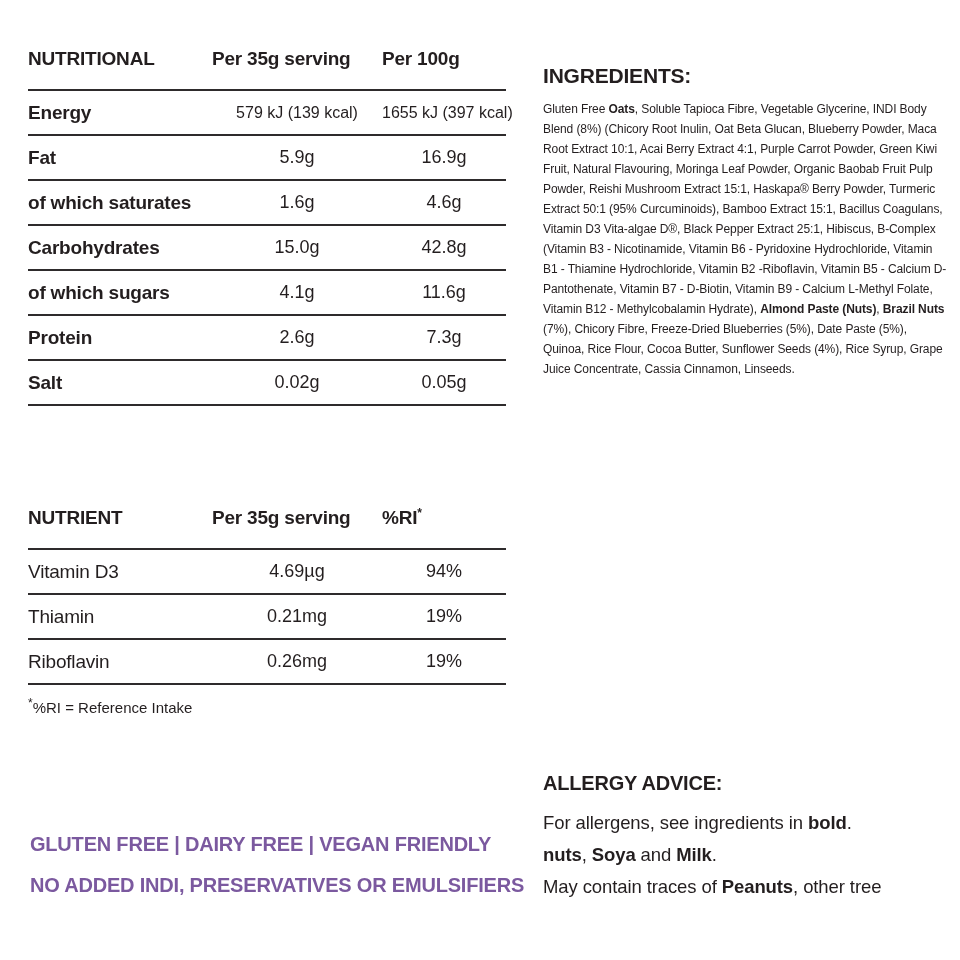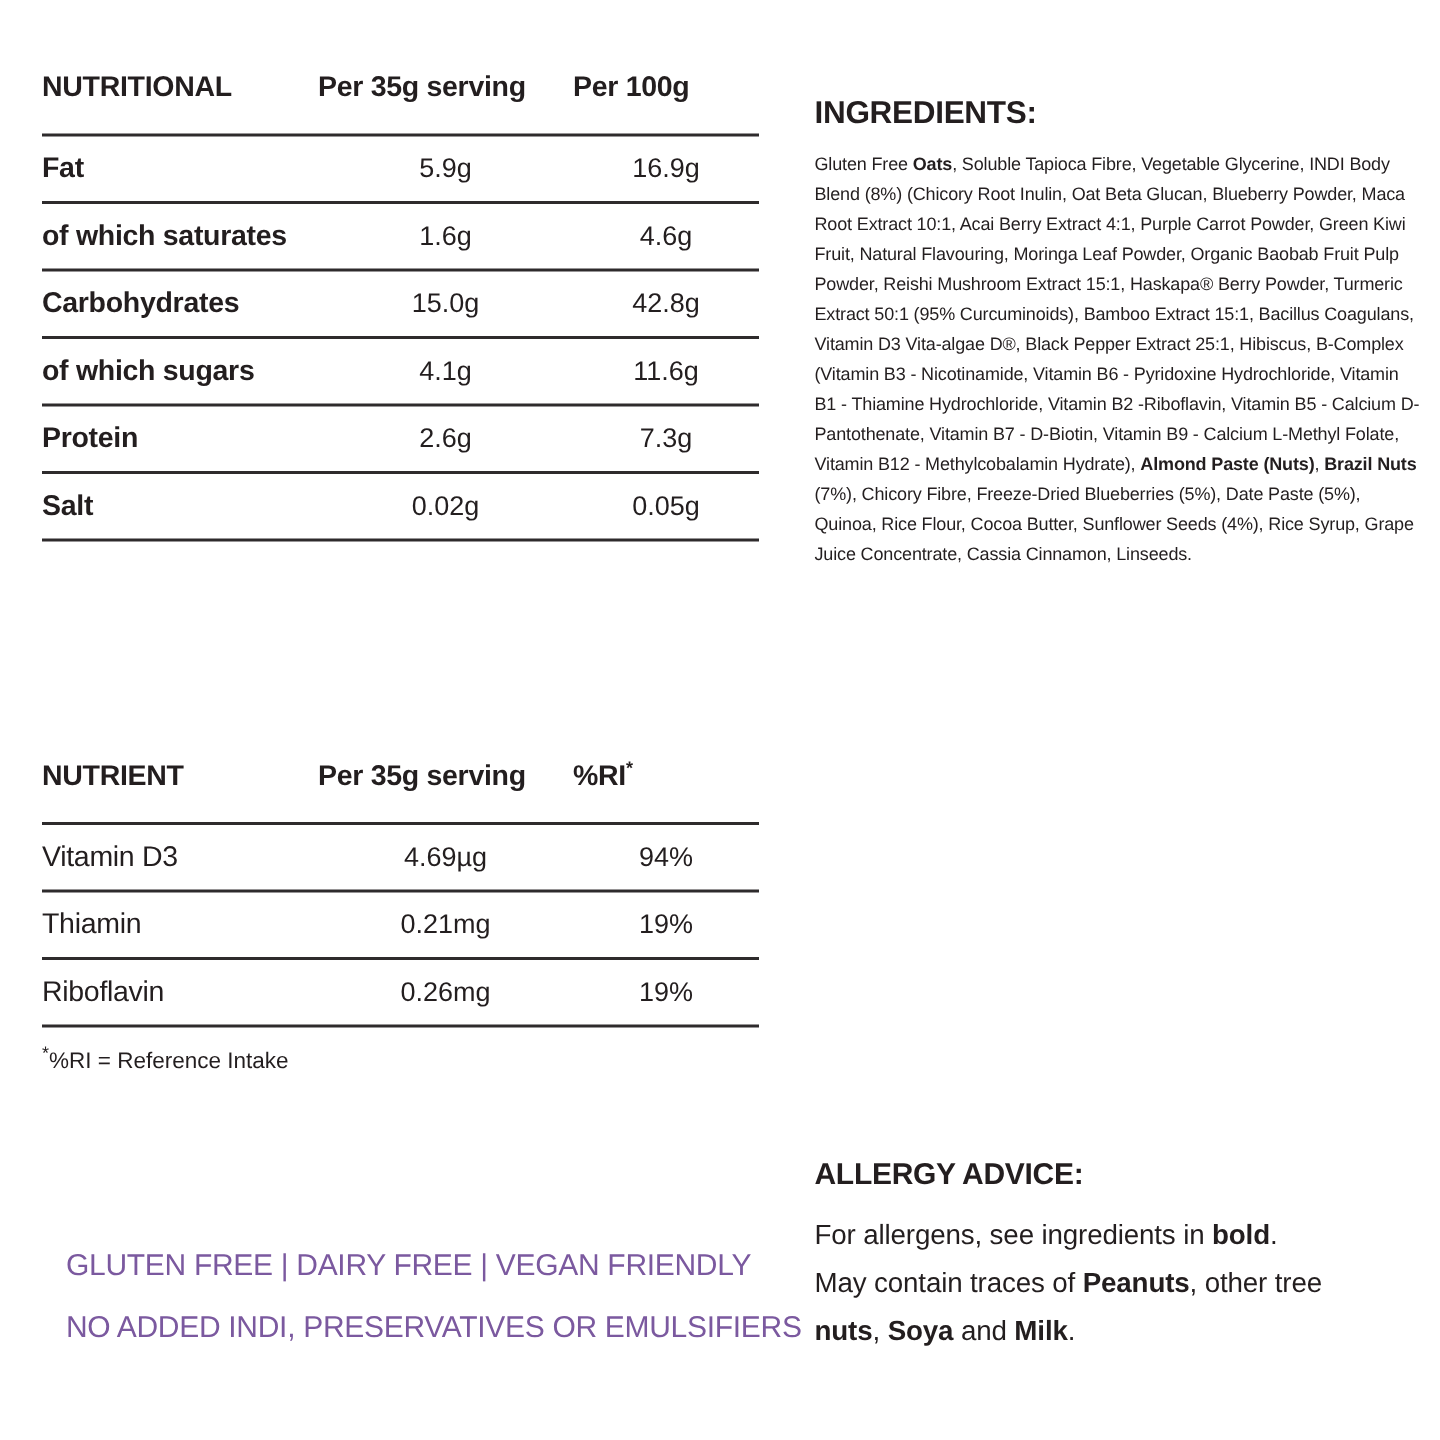--- a/index.html
+++ b/index.html
@@ -27,22 +27,22 @@
            height:61px;border-bottom:2px solid var(--rule);padding-bottom:19px;}
   .nheader .title{font-weight:700;font-size:19px;line-height:22px;letter-spacing:-0.2px;}
   .nheader .colh{font-weight:700;font-size:19px;text-align:left;white-space:nowrap;letter-spacing:-0.2px;}
 
   #nutrient-table .nheader{height:46px;}
   sup.star{font-size:12px;vertical-align:super;line-height:0;}
 
   .footnote{margin-top:14px;font-size:15px;color:var(--text);}
 
   
-  #claims{position:absolute;left:44px;top:824px;width:520px;
-          color:var(--purple);font-weight:400;font-size:20px;line-height:41px;
+  #claims{position:absolute;left:30px;top:824px;width:520px;
+          color:var(--purple);font-weight:700;font-size:20px;line-height:41px;
           letter-spacing:-0.2px;white-space:nowrap;}
 
   
   #ingredients{position:absolute;left:543px;top:28px;width:404px;margin-top:36px;}
   #ingredients .heading{font-size:21px;font-weight:700;letter-spacing:-0.2px;}
   #ingredients .body{margin-top:11px;font-size:12px;line-height:20px;letter-spacing:-0.1px;}
 
   #allergy{position:absolute;left:543px;top:772px;width:410px;}
   #allergy .heading{font-size:20px;font-weight:700;letter-spacing:-0.2px;}
   #allergy .lines{margin-top:12px;font-size:18.5px;line-height:32px;letter-spacing:-0.1px;}
@@ -52,20 +52,25 @@
 
 <div class="ntable" id="nutrition-table">
   <div class="nheader">
     <div class="title">
       <div>NUTRITIONAL</div>
     </div>
     <div class="colh">Per 35g serving</div>
     <div class="colh">Per 100g</div>
   </div>
 
+  <div class="nrow">
+    <div class="lbl">Energy</div>
+    <div class="val val-sm">579 kJ (139 kcal)</div>
+    <div class="val val-sm">1655 kJ (397 kcal)</div>
+  </div>
   <div class="nrow">
     <div class="lbl">Fat</div>
     <div class="val">5.9g</div>
     <div class="val">16.9g</div>
   </div>
   <div class="nrow">
     <div class="lbl">of which saturates</div>
     <div class="val">1.6g</div>
     <div class="val">4.6g</div>
   </div>
@@ -124,16 +129,16 @@
 
 <div id="ingredients">
   <div class="heading"><span style="font-weight: 700;">INGREDIENTS</span><span>:</span></div>
   <div class="body"><span>Gluten Free </span><span style="font-weight: 700;">Oats</span><span>, Soluble Tapioca Fibre, Vegetable Glycerine, INDI Body Blend (8%) (Chicory Root Inulin, Oat Beta Glucan, Blueberry Powder, Maca Root Extract 10:1, Acai Berry Extract 4:1, Purple Carrot Powder, Green Kiwi Fruit, Natural Flavouring, Moringa Leaf Powder, Organic Baobab Fruit Pulp Powder, Reishi Mushroom Extract 15:1, Haskapa® Berry Powder, Turmeric Extract 50:1 (95% Curcuminoids), Bamboo Extract 15:1, Bacillus Coagulans, Vitamin D3 Vita-algae D®, Black Pepper Extract 25:1, Hibiscus, B-Complex (Vitamin B3 - Nicotinamide, Vitamin B6 - Pyridoxine Hydrochloride, Vitamin B1 - Thiamine Hydrochloride, Vitamin B2 -Riboflavin, Vitamin B5 - Calcium D-Pantothenate, Vitamin B7 - D-Biotin, Vitamin B9 - Calcium L-Methyl Folate, Vitamin B12 - Methylcobalamin Hydrate), </span><span style="font-weight: 700;">Almond Paste (Nuts)</span><span>, </span><span style="font-weight: 700;">Brazil Nuts</span><span> (7%), Chicory Fibre, Freeze-Dried Blueberries (5%), Date Paste (5%), Quinoa, Rice Flour, Cocoa Butter, Sunflower Seeds (4%), Rice Syrup, Grape Juice Concentrate, Cassia Cinnamon, Linseeds.</span></div>
 </div>
 
 <div id="allergy">
   <div class="heading">ALLERGY ADVICE:</div>
   <div class="lines">
     <div><span>For allergens, see ingredients in </span><span style="font-weight: 700;">bold</span><span>.</span></div>
+    <div><span style="font-weight: 700;">nuts</span><span>, </span><span style="font-weight: 700;">Soya</span><span> and </span><span style="font-weight: 700;">Milk</span><span>.</span></div>
     <div><span>May contain traces of </span><span style="font-weight: 700;">Peanuts</span><span>, other tree</span></div>
-    <div><span style="font-weight: 700;">nuts</span><span>, </span><span style="font-weight: 700;">Soya</span><span> and </span><span style="font-weight: 700;">Milk</span><span>.</span></div>
   </div>
 </div>
 
 </body></html>

